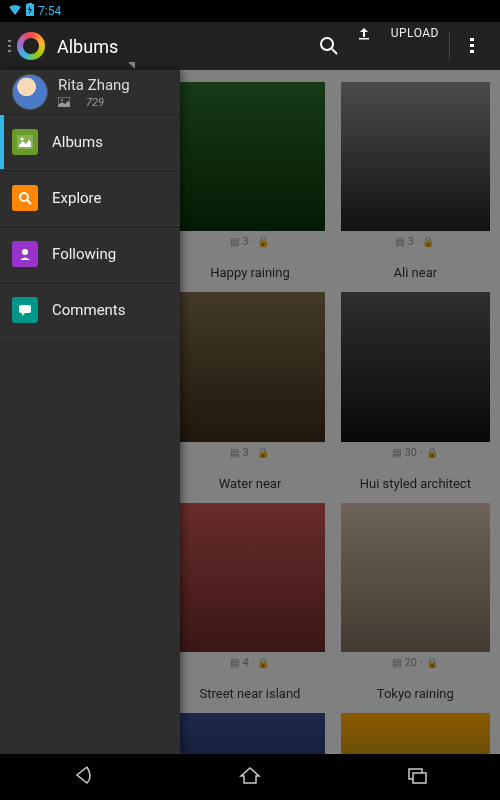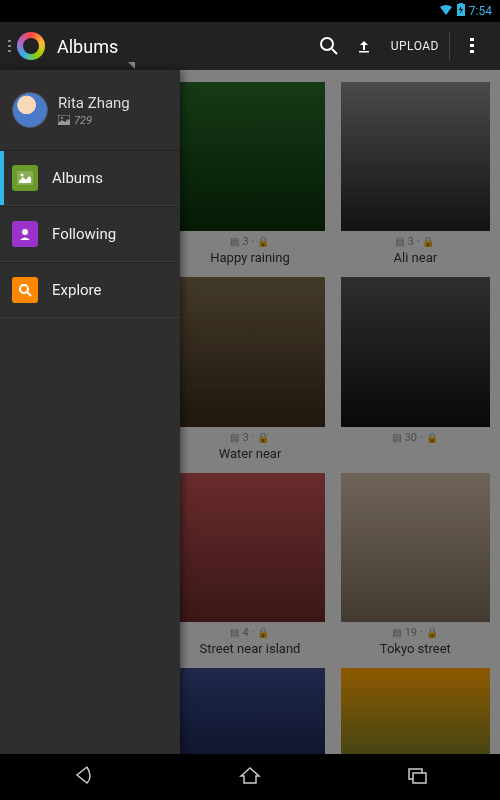--- a/index.html
+++ b/index.html
@@ -8,21 +8,21 @@
     height: 800px;
     background: #000;
     font-family: Roboto, "Helvetica Neue", Arial, sans-serif;
     overflow: hidden;
     position: relative;
   }
   .status-bar {
     height: 22px;
     background: #000;
     display: flex;
-    justify-content: flex-end;
+    justify-content: flex-start;
     align-items: center;
     padding: 0 8px;
     gap: 4px;
     color: #33b5e5;
     font-size: 12px;
   }
   .status-bar .wifi, .status-bar .batt { font-size: 13px; }
   .app-bar {
     height: 48px;
     background: #222;
@@ -61,21 +61,21 @@
   }
   .action-btn {
     width: 40px; height: 40px;
     display: flex;
     align-items: center;
     justify-content: center;
     color: #fff;
   }
   .upload-btn {
     display: flex;
-    align-items: center;
+    align-items: flex-start;
     color: #eee;
     font-size: 12px;
     letter-spacing: 0.5px;
     gap: 20px;
     padding: 0 8px;
     height: 40px;
   }
   .divider-v {
     width: 1px; height: 28px; background: #444;
     margin: 0 2px;
@@ -120,21 +120,21 @@
     color: #888;
     margin-top: 4px;
     display: flex;
     align-items: center;
     gap: 3px;
   }
   .meta-ico { font-size: 10px; }
   .album-title {
     font-size: 13px;
     color: #333;
-    margin-top: 2px;
+    margin-top: 17px;
     max-width: 100%;
     white-space: nowrap;
     overflow: hidden;
     text-overflow: ellipsis;
   }
   
   .drawer {
     position: absolute;
     top: 70px;
     left: 0;
@@ -147,30 +147,30 @@
     position: absolute;
     top: 70px;
     left: 0;
     right: 0;
     bottom: 46px;
     background: rgba(0,0,0,0.45);
   }
   .profile {
     display: flex;
     align-items: center;
-    padding: 22px 12px;
+    padding: 4px 12px;
     gap: 10px;
   }
   .avatar {
     width: 36px; height: 36px; border-radius: 50%;
     background: radial-gradient(circle at 40% 35%, #f8d8b8 30%, #4a7ac8 32%);
     border: 1px solid #555;
   }
   .profile-name { color: #ddd; font-size: 15px; }
-  .profile-count { color: #999; font-size: 11px; display:flex; align-items:center; gap:4px; margin-top:2px;font-style:italic;}
+  .profile-count { color: #999; font-size: 11px; display:flex; align-items:center; gap:16px; margin-top:2px;font-style:italic;}
   .nav-item {
     display: flex;
     align-items: center;
     padding: 14px 12px;
     gap: 14px;
     border-top: 1px solid #222;
     border-bottom: 1px solid #3a3a3a;
     position: relative;
   }
   .nav-item.active::before {
@@ -303,20 +303,21 @@
       <div class="album-title">Water near</div>
     </div>
     <div class="album-item">
       <div class="thumb c5"></div>
       <div class="meta">
         <span class="meta-ico">▤</span>
         <span>30</span>
         <span>·</span>
         <span class="meta-ico">🔒</span>
       </div>
+      <div class="album-title">Hui styled architect</div>
     </div>
     <div class="album-item">
       <div class="thumb c6"></div>
       <div class="meta">
         <span class="meta-ico">▤</span>
         <span>5</span>
         <span>·</span>
         <span class="meta-ico">🔒</span>
       </div>
       <div class="album-title">…mmer's m…</div>
@@ -328,25 +329,25 @@
         <span>4</span>
         <span>·</span>
         <span class="meta-ico">🔒</span>
       </div>
       <div class="album-title">Street near island</div>
     </div>
     <div class="album-item">
       <div class="thumb c8"></div>
       <div class="meta">
         <span class="meta-ico">▤</span>
-        <span>19</span>
-        <span>·</span>
-        <span class="meta-ico">🔒</span>
-      </div>
-      <div class="album-title">Tokyo street</div>
+        <span>20</span>
+        <span>·</span>
+        <span class="meta-ico">🔒</span>
+      </div>
+      <div class="album-title">Tokyo raining</div>
     </div>
     <div class="album-item">
       <div class="thumb c9"></div>
     </div>
     <div class="album-item">
       <div class="thumb c10"></div>
     </div>
     <div class="album-item">
       <div class="thumb c11"></div>
     </div>
@@ -373,36 +374,45 @@
     <div class="nav-icon green">
       <svg width="16" height="14" viewBox="0 0 16 14">
           <rect x="0" y="0" width="16" height="14" fill="#fff" opacity="0.2"></rect>
           <path d="M2 10 L6 6 L9 9 L12 5 L14 7 L14 12 L2 12 Z" fill="#fff"></path>
           <circle cx="5" cy="4" r="1.5" fill="#fff"></circle>
         </svg>
     </div>
     <span class="nav-label">Albums</span>
   </div>
   <div class="nav-item">
+    <div class="nav-icon orange">
+      <svg width="14" height="14" viewBox="0 0 14 14">
+          <circle cx="6" cy="6" r="4" stroke="#fff" stroke-width="2" fill="none"></circle>
+          <line x1="9" y1="9" x2="13" y2="13" stroke="#fff" stroke-width="2"></line>
+        </svg>
+    </div>
+    <span class="nav-label">Explore</span>
+  </div>
+  <div class="nav-item">
     <div class="nav-icon purple">
       <svg width="14" height="14" viewBox="0 0 14 14">
           <circle cx="7" cy="5" r="3" fill="#fff"></circle>
           <path d="M2 13 Q7 8 12 13 Z" fill="#fff"></path>
         </svg>
     </div>
     <span class="nav-label">Following</span>
   </div>
   <div class="nav-item">
-    <div class="nav-icon orange">
-      <svg width="14" height="14" viewBox="0 0 14 14">
-          <circle cx="6" cy="6" r="4" stroke="#fff" stroke-width="2" fill="none"></circle>
-          <line x1="9" y1="9" x2="13" y2="13" stroke="#fff" stroke-width="2"></line>
+    <div class="nav-icon teal">
+      <svg width="14" height="12" viewBox="0 0 14 12">
+          <rect x="1" y="1" width="12" height="8" rx="2" fill="#fff"></rect>
+          <path d="M4 9 L4 12 L7 9 Z" fill="#fff"></path>
         </svg>
     </div>
-    <span class="nav-label">Explore</span>
+    <span class="nav-label">Comments</span>
   </div>
 </div>
 
 <div class="navbar">
   <div class="nav-btn">
     <svg viewBox="0 0 28 28">
         <path d="M18 6 L8 14 L18 22 Q24 16 18 6" stroke="#ccc" fill="none" stroke-width="1.5"></path>
       </svg>
   </div>
   <div class="nav-btn">

